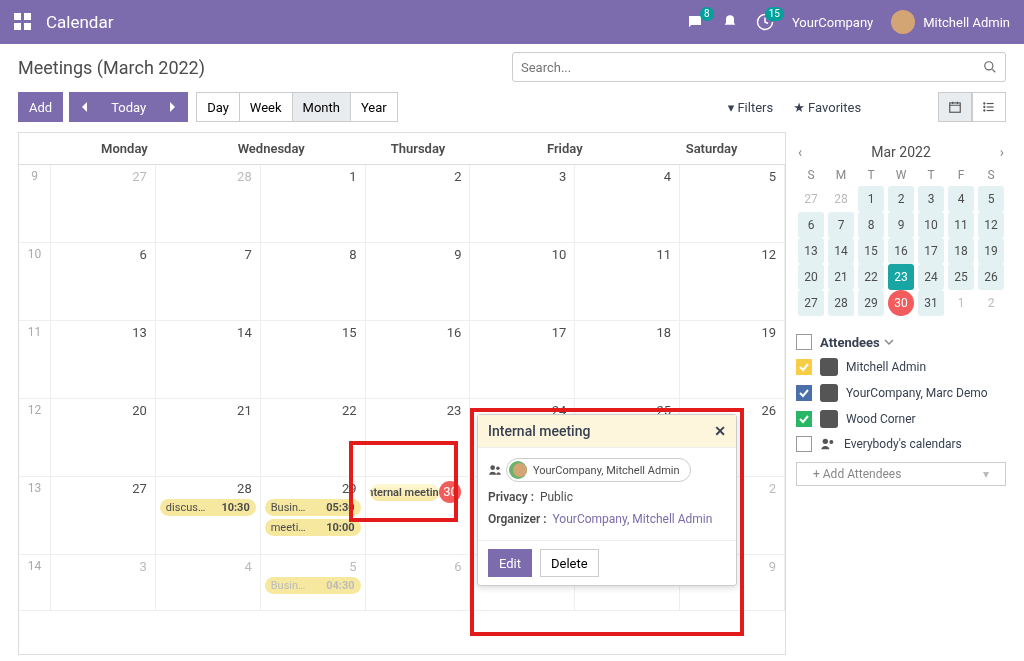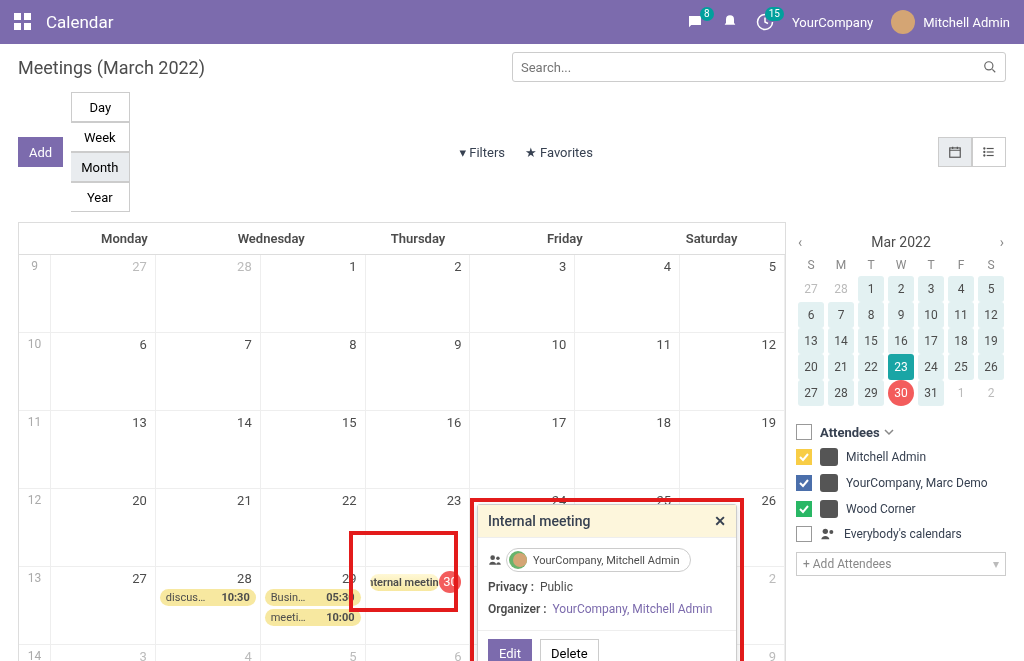--- a/index.html
+++ b/index.html
@@ -19,21 +19,21 @@
 .controlbar .row1 { display: flex; align-items: center; margin-bottom: 10px; }
 .page-title { font-size: 18px; font-weight: 400; color: #4c4c4c; }
 .searchbox { flex: 0 0 494px; margin-left: auto; border: 1px solid #ccc; border-radius: 3px; height: 30px; display: flex; align-items: center; padding: 0 8px; }
 .searchbox input { border: none; outline: none; flex: 1; font-size: 13px; }
 .controlbar .row2 { display: flex; align-items: center; }
 .btn { display: inline-flex; align-items: center; justify-content: center; height: 30px; padding: 0 10px; border: 1px solid #ccc; background: #fff; cursor: pointer; font-size: 13px; }
 .btn-purple { background: #7c6bad; color: #fff; border-color: #7c6bad; }
 .btn-group { display: inline-flex; }
 .btn-group .btn:not(:first-child) { border-left: none; }
 .btn.active { background: #e9ecef; }
-.viewrange { margin-left: 8px; flex-direction: column; }
+.viewrange { margin-left: 8px; }
 .filters-fav { margin-left: 330px; display: flex; gap: 20px; justify-content: flex-end; }
 .filters-fav span { cursor: pointer; }
 .view-switch { margin-left: auto; display: flex; }
 .view-switch .btn { width: 34px; padding: 0; }
 
 
 .main { display: flex; padding: 0 18px; height: calc(661px - 44px - 94px); }
 .calendar { flex: 1; border: 1px solid #ddd; position: relative; }
 .sidebar { width: 210px; margin-left: 10px; }
 
@@ -88,21 +88,21 @@
 
 .attendees { margin-top: 18px; }
 .attendees .hdr { font-weight: 700; font-size: 13px; display: flex; align-items: center; }
 .att-row { display: flex; align-items: center; margin-top: 8px; font-size: 12px; }
 .chk { width: 16px; height: 16px; border: 1px solid #999; margin-right: 8px; display: inline-flex; align-items: center; justify-content: center; }
 .chk.yellow { background: #f8cd46; border-color: #f8cd46; }
 .chk.blue { background: #4b6fab; border-color: #4b6fab; }
 .chk.green { background: #29b765; border-color: #29b765; }
 .chk svg { width: 10px; height: 10px; }
 .att-avatar { width: 18px; height: 18px; border-radius: 3px; background: #555; margin-right: 8px; }
-.add-att { margin-top: 10px; border: 1px solid #ccc; padding: 4px 6px; font-size: 12px; color: #888; display: flex; align-items: center; }
+.add-att { margin-top: 10px; border: 1px solid #ccc; padding: 4px 16px; font-size: 12px; color: #888; display: flex; align-items: center; }
 .add-att .dd { margin-left: auto; color: #bbb; }
 
 svg { display: block; }
 </style>
 </head>
 <body>
 
 <div class="topnav">
   <span class="apps-icon">
     <svg viewBox="0 0 18 18" fill="#fff">
@@ -145,20 +145,33 @@
     <div class="searchbox">
       <input placeholder="Search..." style="">
       <svg width="14" height="14" viewBox="0 0 24 24" fill="none" stroke="#666" stroke-width="2">
           <circle cx="10" cy="10" r="7"></circle>
           <path d="M21 21l-5-5"></path>
         </svg>
     </div>
   </div>
   <div class="row2">
     <button class="btn btn-purple">Add</button>
+    <div class="btn-group" style="margin-left:6px;">
+      <button class="btn btn-purple">
+          <svg width="10" height="10" viewBox="0 0 10 10" fill="#fff">
+            <path d="M7 0L2 5l5 5z"></path>
+          </svg>
+        </button>
+      <button class="btn btn-purple">Today</button>
+      <button class="btn btn-purple">
+          <svg width="10" height="10" viewBox="0 0 10 10" fill="#fff">
+            <path d="M3 0l5 5-5 5z"></path>
+          </svg>
+        </button>
+    </div>
     <div class="btn-group viewrange">
       <button class="btn">Day</button>
       <button class="btn">Week</button>
       <button class="btn active">Month</button>
       <button class="btn">Year</button>
     </div>
     <div class="filters-fav">
       <span>▾ <span>Filters</span></span>
       <span>★ <span>Favorites</span></span>
     </div>

